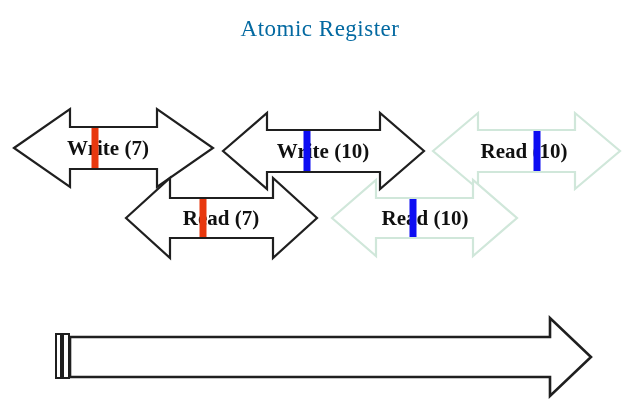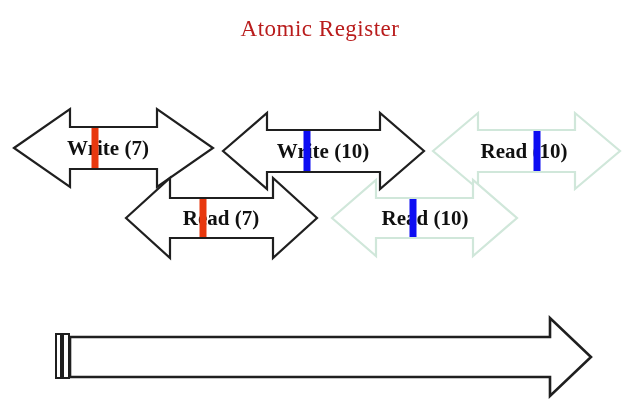--- a/index.html
+++ b/index.html
@@ -8,21 +8,21 @@
     width:640px;height:401px;
     background:#ffffff;
     overflow:hidden;
     font-family:"Liberation Serif", serif;
   }
   .title{
     position:absolute;
     left:0;right:0;top:16px;
     text-align:center;
     font-size:23px;
-    color:#b91c1c;
+    color:#0369a1;
     letter-spacing:0.5px;
   }
   svg{display:block;position:absolute;left:0;top:0;}
   .op-label{
     font-family:"Liberation Serif", serif;
     font-weight:bold;
     font-size:21px;
     fill:#101010;
   }
 </style>

